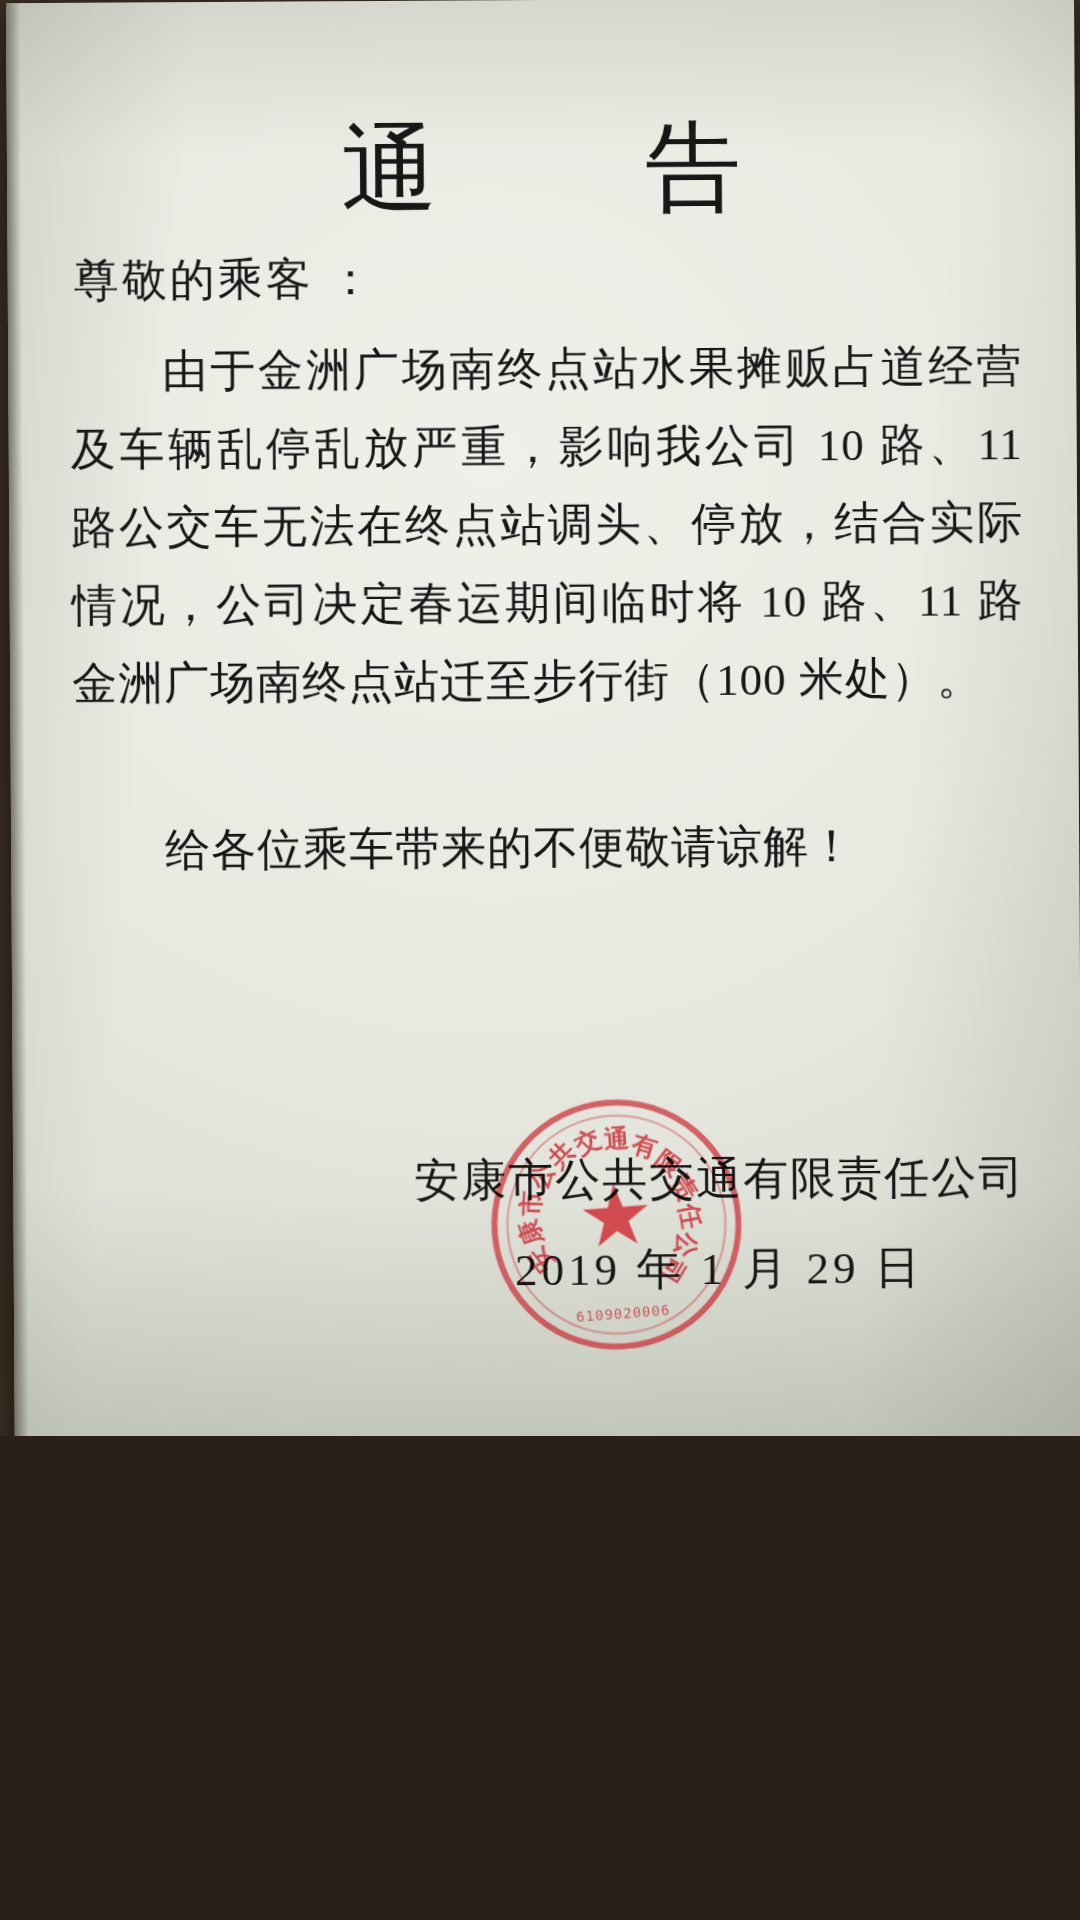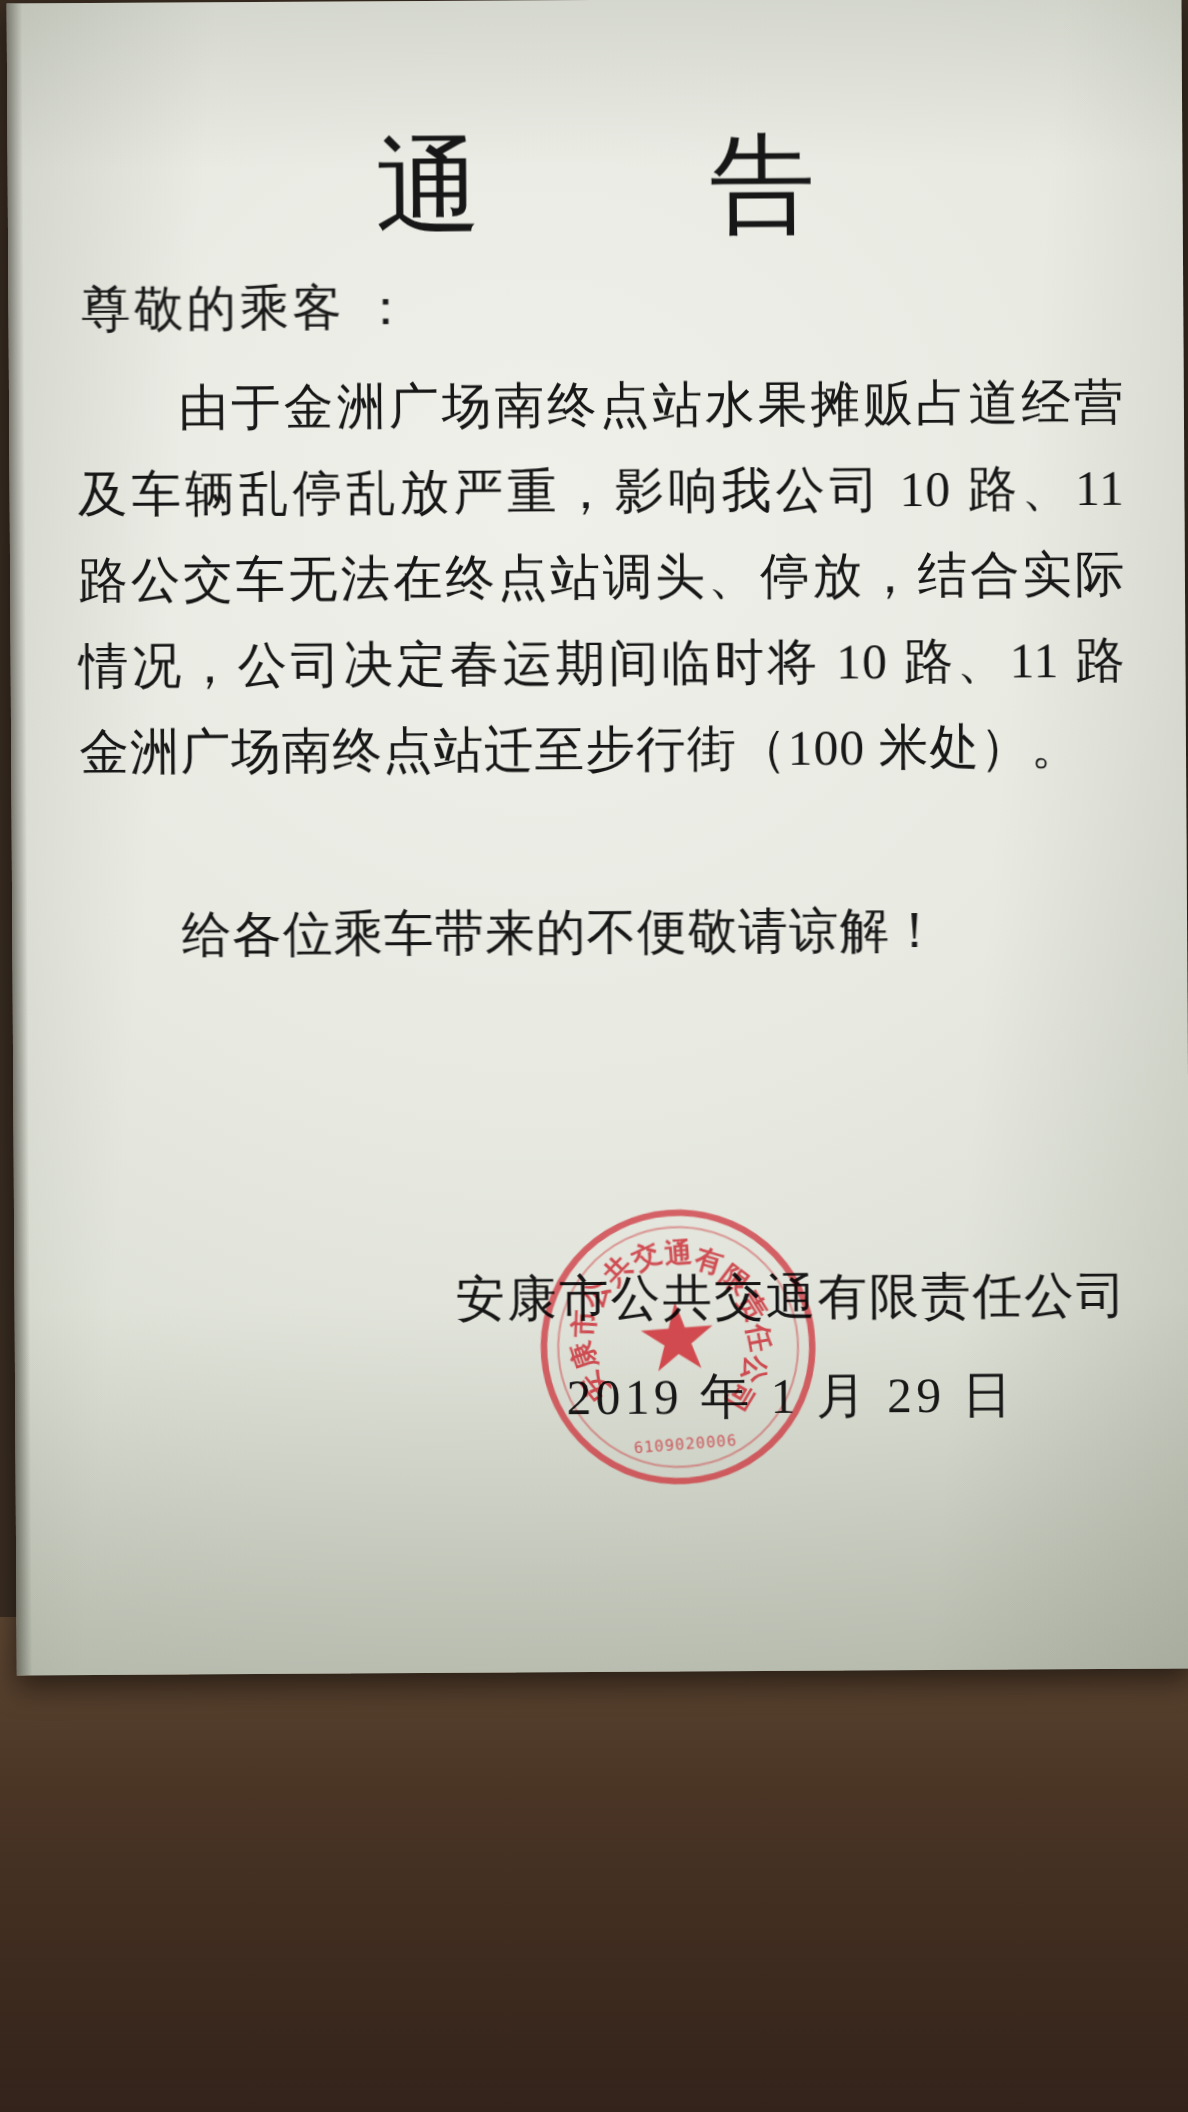--- a/index.html
+++ b/index.html
@@ -11,21 +11,21 @@
     width: 1080px;
     height: 1920px;
     overflow: hidden;
     font-family: "Liberation Serif", "DejaVu Serif", serif;
   }
 
   
   #photo {
     position: relative;
     width: 1080px;
-    height: 1920px;
+    height: 1436px;
     background: #3a2d22;
     overflow: hidden;
   }
 
   
   #table-edge {
     position: absolute;
     left: 0;
     top: 1470px;
     width: 1080px;

